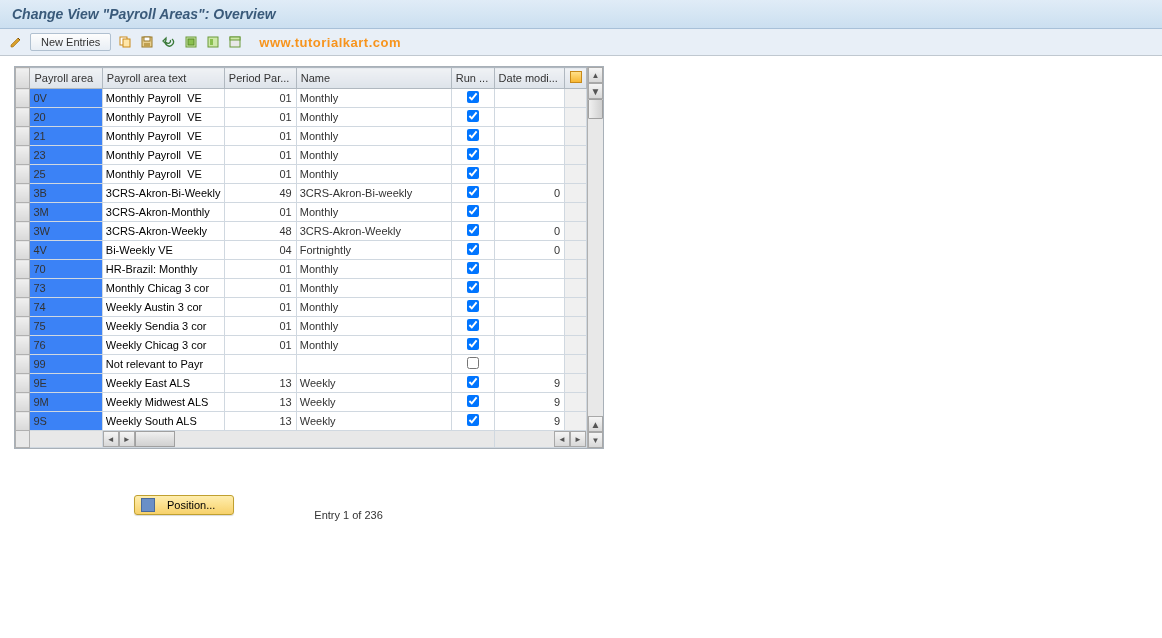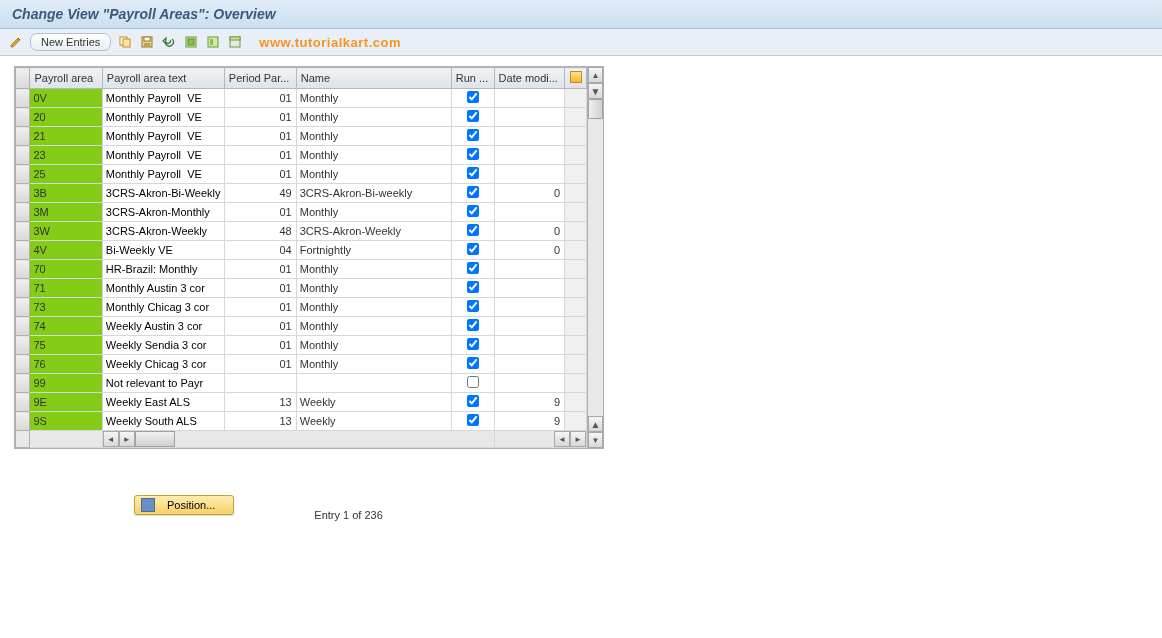--- a/index.html
+++ b/index.html
@@ -37,21 +37,21 @@
       width: 16px;
       height: 16px;
       display: inline-flex;
       align-items: center;
       justify-content: center;
       cursor: pointer;
     }
     .tb-btn {
       border: 1px solid #b0c0d0;
       background: linear-gradient(to bottom, #fdfdfd, #e8eef5);
-      border-radius: 7px;
+      border-radius: 2px;
       padding: 2px 10px;
       font-size: 11px;
       cursor: pointer;
       color: #333;
     }
     .watermark {
       color: #f7941d;
       font-size: 13px;
       font-weight: bold;
       margin-left: 10px;
@@ -110,21 +110,21 @@
     .col-name { width: 150px; }
     .col-run { width: 38px; text-align: center; }
     th.col-run { text-align: left; }
     .col-date { width: 60px; text-align: right; padding-right: 4px !important;}
     th.col-date { text-align: left; }
     .col-cfg { width: 18px; text-align: center; }
     td.col-text, td.col-period, td.col-name, td.col-run, td.col-date {
       background: #fff;
     }
     td.col-area {
-      background: #84cc16;
+      background: #3b82f6;
     }
     input[type=text] {
       border: none;
       width: 100%;
       font-size: 11px;
       background: transparent;
       outline: none;
       font-family: inherit;
     }
     input[type=checkbox] {
@@ -406,30 +406,20 @@
               <td class="col-area">70</td>
               <td class="col-text"><input type="text" value="HR-Brazil: Monthly" style=""></td>
               <td class="col-period">01</td>
               <td class="col-name">Monthly</td>
               <td class="col-run"><input type="checkbox" checked="" style=""></td>
               <td class="col-date"></td>
               <td class="col-cfg" style="background: rgb(240, 240, 240);"></td>
             </tr>
             <tr>
               <td class="row-sel"></td>
-              <td class="col-area">71</td>
-              <td class="col-text"><input type="text" value="Monthly Austin 3 cor" style=""></td>
-              <td class="col-period">01</td>
-              <td class="col-name">Monthly</td>
-              <td class="col-run"><input type="checkbox" checked="" style=""></td>
-              <td class="col-date"></td>
-              <td class="col-cfg" style="background: rgb(240, 240, 240);"></td>
-            </tr>
-            <tr>
-              <td class="row-sel"></td>
               <td class="col-area">73</td>
               <td class="col-text"><input type="text" value="Monthly Chicag 3 cor" style=""></td>
               <td class="col-period">01</td>
               <td class="col-name">Monthly</td>
               <td class="col-run"><input type="checkbox" checked="" style=""></td>
               <td class="col-date"></td>
               <td class="col-cfg" style="background: rgb(240, 240, 240);"></td>
             </tr>
             <tr>
               <td class="row-sel"></td>
@@ -468,20 +458,30 @@
               <td class="col-period"></td>
               <td class="col-name"></td>
               <td class="col-run"><input type="checkbox" style=""></td>
               <td class="col-date"></td>
               <td class="col-cfg" style="background: rgb(240, 240, 240);"></td>
             </tr>
             <tr>
               <td class="row-sel"></td>
               <td class="col-area">9E</td>
               <td class="col-text"><input type="text" value="Weekly East ALS" style=""></td>
+              <td class="col-period">13</td>
+              <td class="col-name">Weekly</td>
+              <td class="col-run"><input type="checkbox" checked="" style=""></td>
+              <td class="col-date">9</td>
+              <td class="col-cfg" style="background: rgb(240, 240, 240);"></td>
+            </tr>
+            <tr>
+              <td class="row-sel"></td>
+              <td class="col-area">9M</td>
+              <td class="col-text"><input type="text" value="Weekly Midwest ALS" style=""></td>
               <td class="col-period">13</td>
               <td class="col-name">Weekly</td>
               <td class="col-run"><input type="checkbox" checked="" style=""></td>
               <td class="col-date">9</td>
               <td class="col-cfg" style="background: rgb(240, 240, 240);"></td>
             </tr>
             <tr>
               <td class="row-sel"></td>
               <td class="col-area">9S</td>
               <td class="col-text"><input type="text" value="Weekly South ALS" style=""></td>

